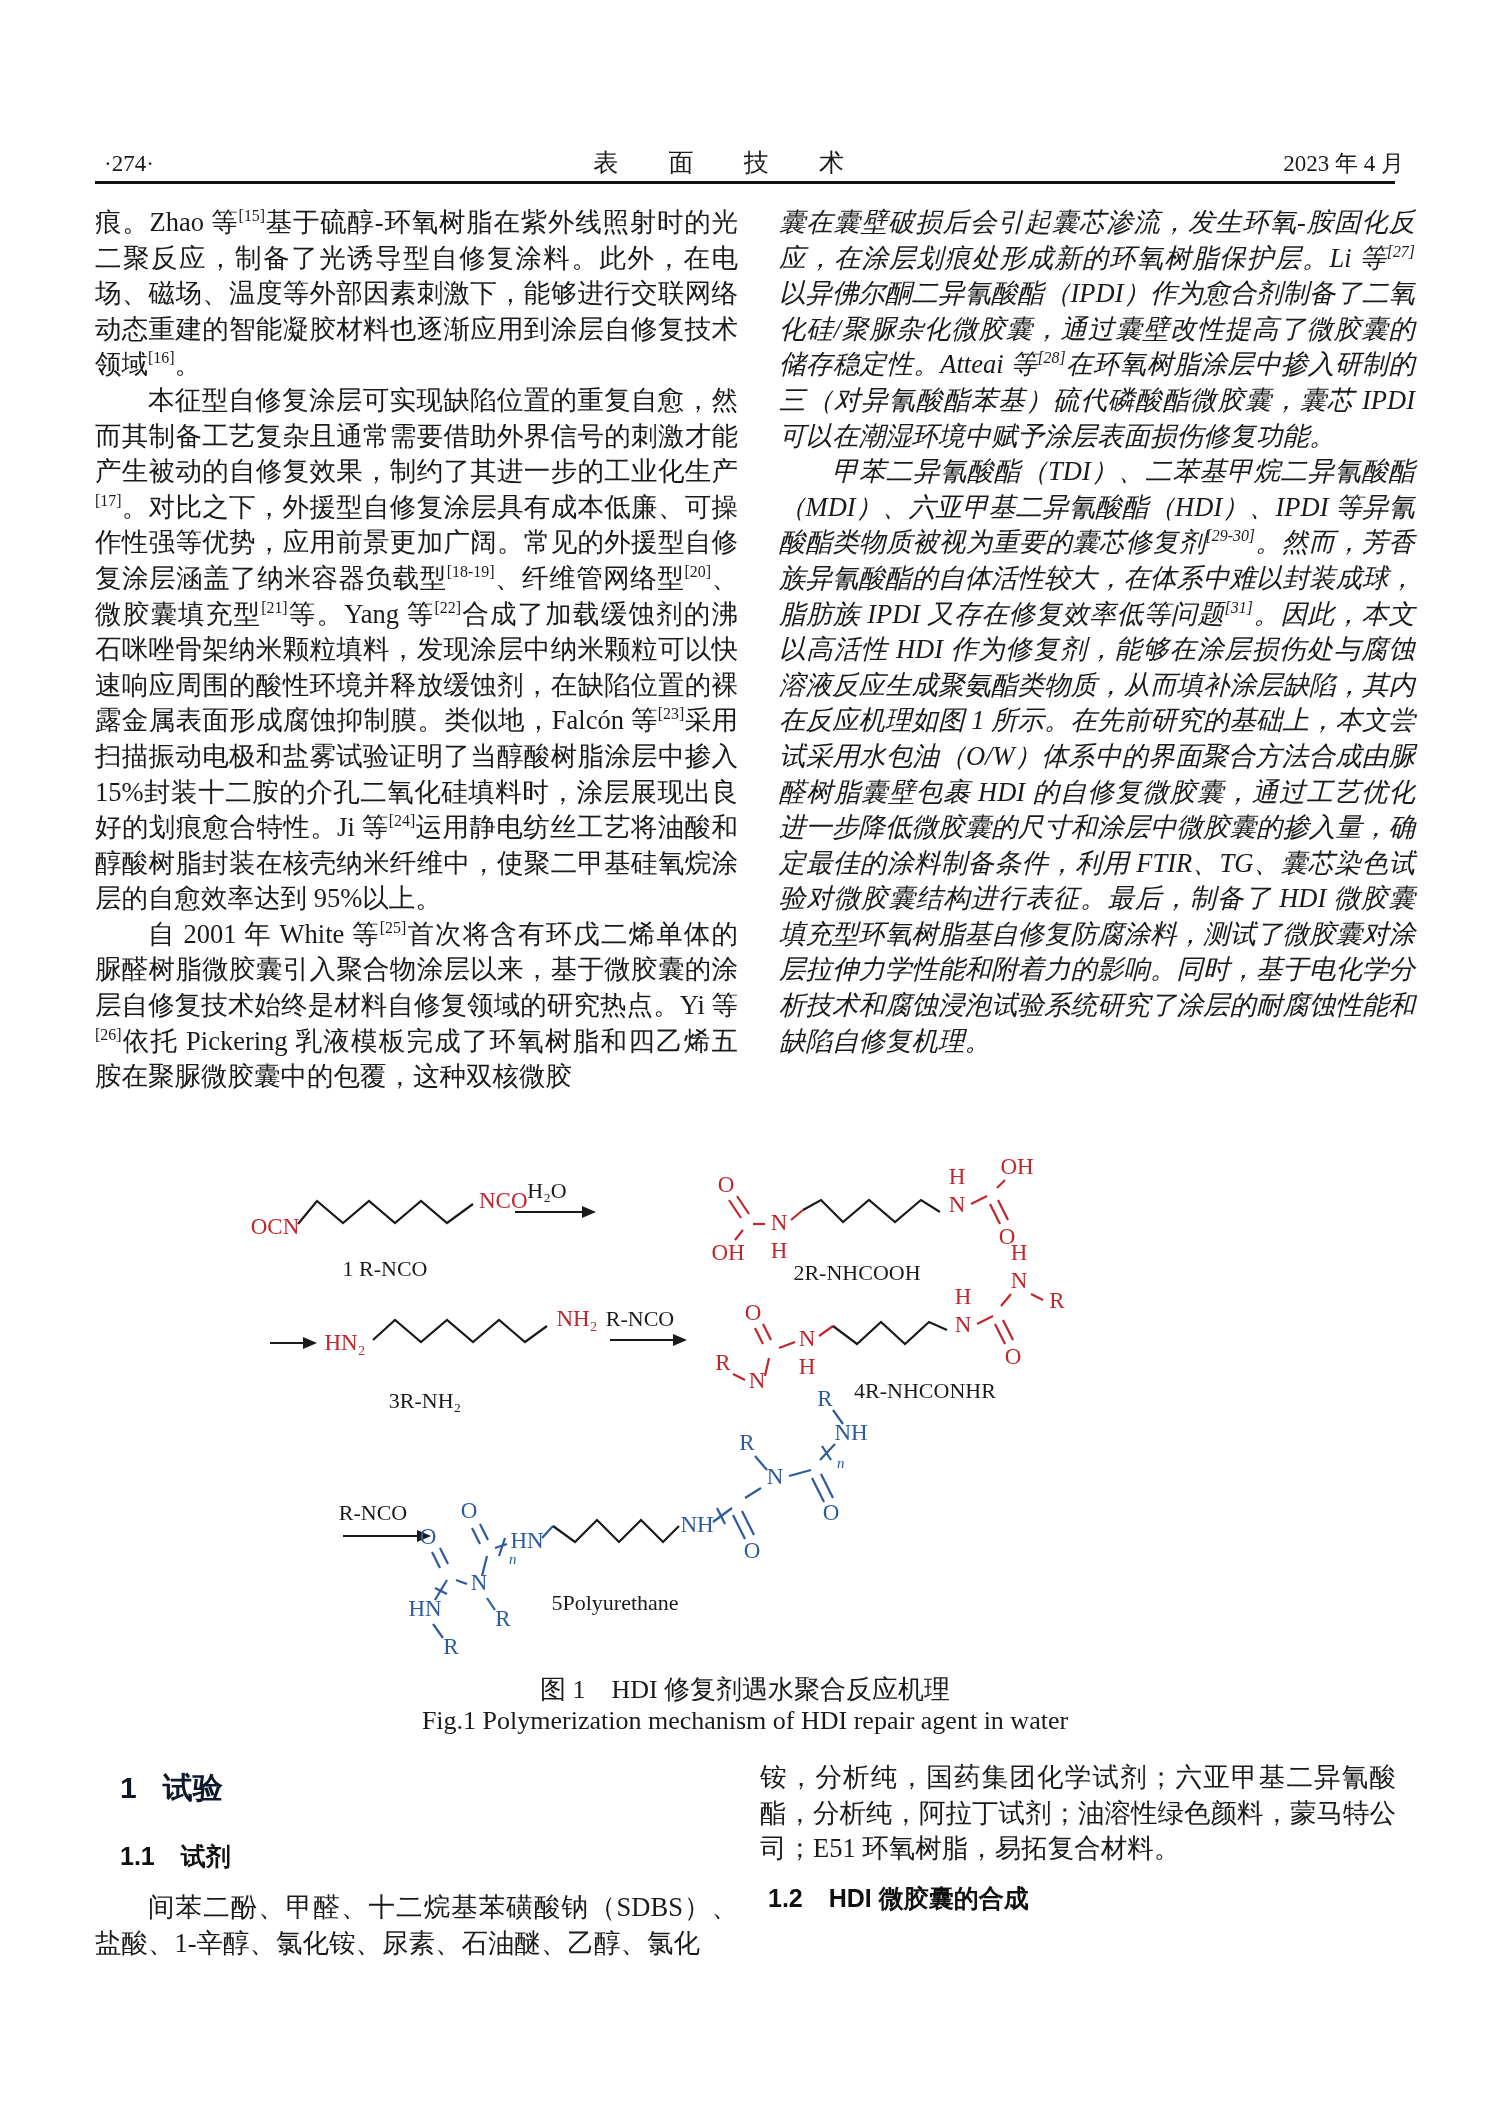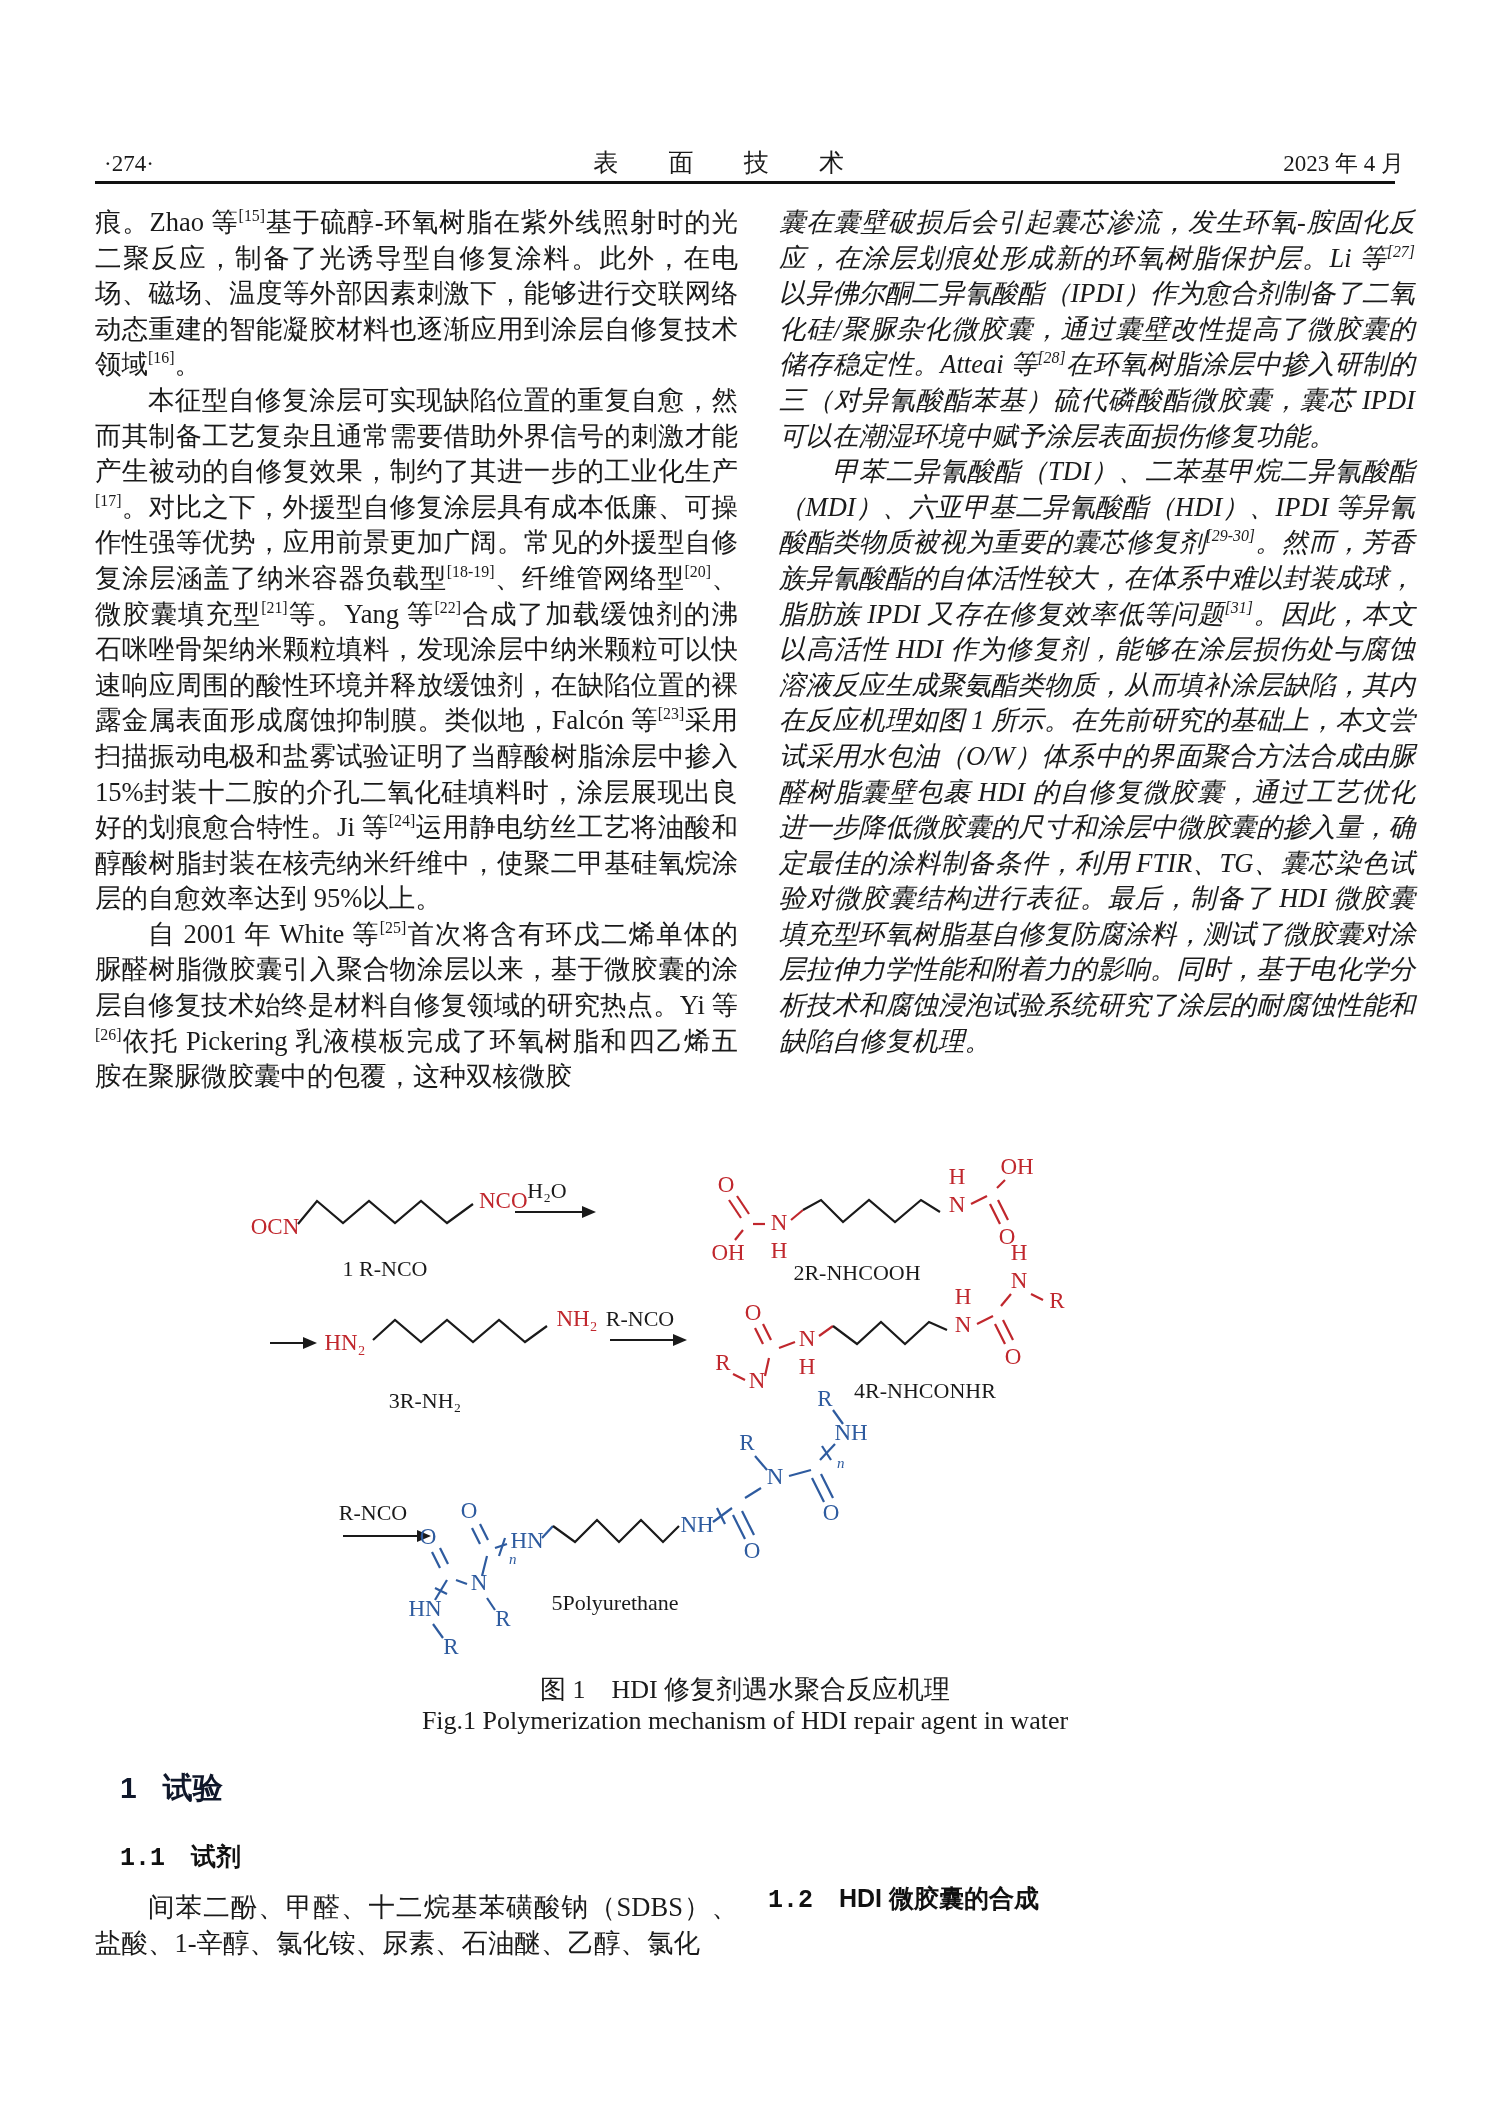--- a/index.html
+++ b/index.html
@@ -31,21 +31,21 @@
   .ah{fill:#1a1a1a;}
   
   .caption-zh{position:absolute;left:95px;top:1672px;width:1300px;text-align:center;font-size:26px;}
   .caption-en{position:absolute;left:95px;top:1706px;width:1300px;text-align:center;font-size:26px;}
   
   .sec-h1{position:absolute;left:120px;top:1768px;font-family:"Liberation Sans","DejaVu Sans",sans-serif;
           font-weight:bold;font-size:30px;color:#0f172a;}
   .sec-h1 .sec-num{margin-right:26px;}
   .sec-h2{position:absolute;font-family:"Liberation Sans","DejaVu Sans",sans-serif;
           font-weight:bold;font-size:25px;color:#111;}
-  .sec-h2 .sec-num{margin-right:26px;font-family:Liberation Mono, monospace;}
+  .sec-h2 .sec-num{margin-right:26px;}
   .sec-11{left:120px;top:1840px;}
   .sec-12{left:768px;top:1882px;}
   .bottom-text{position:absolute;font-size:26.5px;line-height:35.6px;text-align:justify;}
   .reagents-left{left:95px;top:1890px;width:643px;text-indent:2em;}
   .reagents-right{left:760px;top:1760px;width:636px;}
   .synthesis{left:760px;top:1936px;width:636px;text-indent:2em;}
 </style>
 </head>
 <body>
 
@@ -215,19 +215,20 @@
   <div class="sec-h1">
     <span class="sec-num">1</span><span>试验</span>
   </div>
 
   <div class="sec-h2 sec-11">
     <span class="sec-num">1.1</span><span>试剂</span>
   </div>
 
   <div class="bottom-text reagents-left">间苯二酚、甲醛、十二烷基苯磺酸钠（SDBS）、盐酸、1-辛醇、氯化铵、尿素、石油醚、乙醇、氯化</div>
 
+  <div class="bottom-text reagents-right">铵，分析纯，国药集团化学试剂；六亚甲基二异氰酸酯，分析纯，阿拉丁试剂；油溶性绿色颜料，蒙马特公司；E51 环氧树脂，易拓复合材料。</div>
 
   <div class="sec-h2 sec-12">
     <span class="sec-num">1.2</span><span>HDI 微胶囊的合成</span>
   </div>
 
 
 </div>
 
 </body></html>

